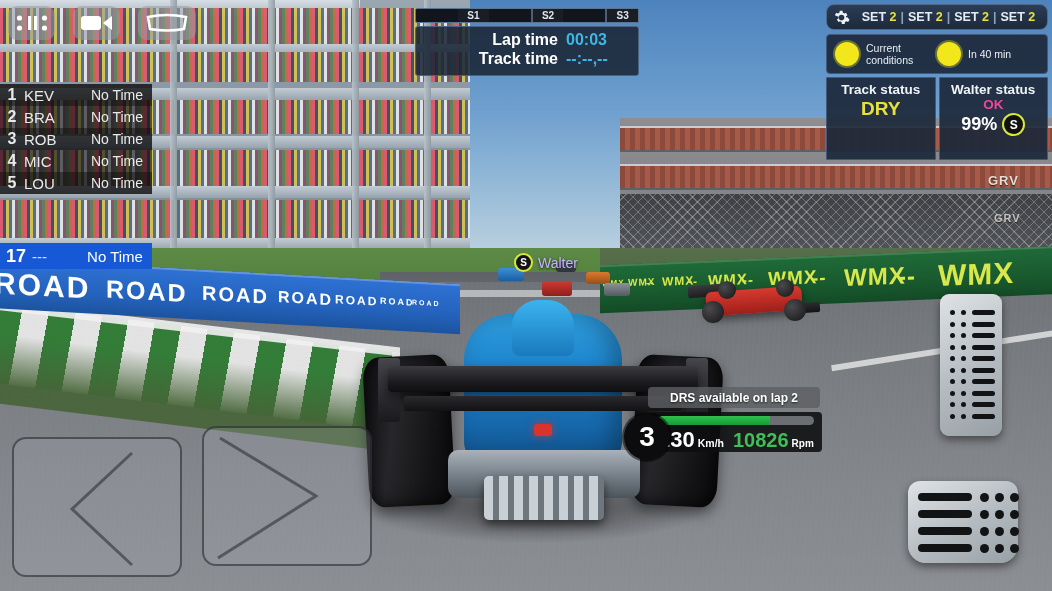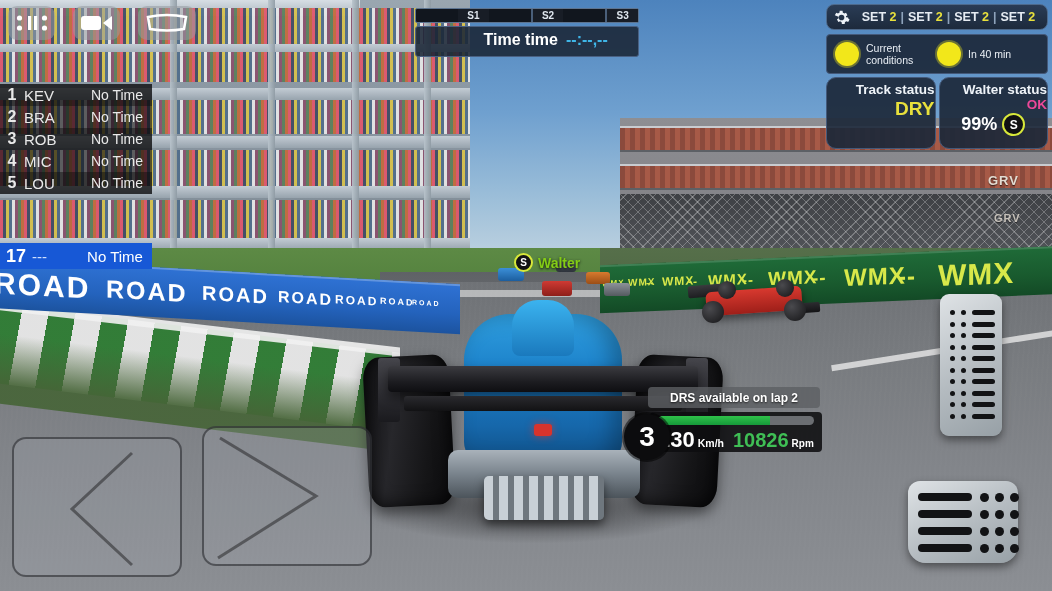--- a/index.html
+++ b/index.html
@@ -208,37 +208,37 @@
   .sun::before { content:""; position:absolute; inset:-4px; border-radius:50%;
     background:conic-gradient(from 0deg, #f2e71a 0 8%, transparent 8% 12.5%,
       #f2e71a 12.5% 20.5%, transparent 20.5% 25%, #f2e71a 25% 33%, transparent 33% 37.5%,
       #f2e71a 37.5% 45.5%, transparent 45.5% 50%, #f2e71a 50% 58%, transparent 58% 62.5%,
       #f2e71a 62.5% 70.5%, transparent 70.5% 75%, #f2e71a 75% 83%, transparent 83% 87.5%,
       #f2e71a 87.5% 95.5%, transparent 95.5% 100%); z-index:-1; }
   .wx-label { color:#e9eef4; font-size:10.5px; line-height:1.18; }
 
   .status-row { margin-top:3px; display:flex; gap:3px; }
   .st-box { flex:1; background:rgba(28,40,58,.92); border:1px solid #44597a;
-    border-radius:10px; padding:4px 0 12px 0; text-align:right; }
+    border-radius:1px; padding:4px 0 23px 0; text-align:center; }
   .st-title { color:#eef3f8; font-size:13.5px; font-weight:bold; }
   .st-title .ok { color:#ec4899; }
   .st-val { color:#e8e03c; font-size:19px; font-weight:bold; margin-top:1px; }
   .st-val2 { color:#ffffff; font-size:18px; font-weight:bold; margin-top:1px;
     display:flex; align-items:center; justify-content:center; gap:5px; }
   .tyre-badge { width:23px; height:23px; border-radius:50%; background:#111113;
     border:2.5px solid #d8e83a; color:#fff; font-size:12px; font-weight:bold;
     display:flex; align-items:center; justify-content:center; }
 
   
   .driver-tag { position:absolute; left:514px; top:253px; display:flex;
     align-items:center; gap:5px; }
   .driver-badge { width:19px; height:19px; border-radius:50%; background:#131315;
     border:2px solid #d8e83a; color:#fff; font-size:10px; font-weight:bold;
     display:flex; align-items:center; justify-content:center; }
-  .driver-name { color:#84cc16; font-size:14px; font-weight:bold;
+  .driver-name { color:#c4b5fd; font-size:14px; font-weight:normal;
     text-shadow:0 1px 3px rgba(0,0,0,.85); }
 
   
   .drs { position:absolute; left:648px; top:387px; width:172px; height:21px;
     background:rgba(92,95,99,.80); border-radius:4px; display:flex;
     align-items:center; justify-content:center;text-align:right; }
   .drs span { color:#fff; font-size:12px; font-weight:bold;
     text-shadow:0 1px 2px rgba(0,0,0,.7); }
   .speedo { position:absolute; left:650px; top:412px; width:172px; height:40px;
     background:rgba(14,14,16,.88); border-radius:4px; padding:4px 8px 0 8px; }
@@ -433,21 +433,25 @@
   </div>
 
   <div class="timing">
     <div class="sectors" id="sector-bar">
         <div class="sector">S1</div>
         <div class="sector">S2</div>
         <div class="sector">S3</div>
       </div>
     <div class="time-panel">
       <div class="time-row">
-        <span class="time-label">Time time</span>
+        <span class="time-label">Lap time</span>
+        <span class="time-val">00:03</span>
+      </div>
+      <div class="time-row">
+        <span class="time-label">Track time</span>
         <span class="time-val">--:--,--</span>
       </div>
     </div>
   </div>
 
   <div class="tr">
     <div class="sets">
       <svg class="gear-icon" viewBox="0 0 24 24">
         <path fill="#eef3f8" d="M12 8a4 4 0 100 8 4 4 0 000-8zm9.4 4a7.6 7.6 0 01-.1 1.2l2.1 1.6-2 3.4-2.5-1a7.7 7.7 0 01-2 1.2l-.4 2.6h-4l-.4-2.6a7.7 7.7 0 01-2-1.2l-2.5 1-2-3.4 2.1-1.6a7.6 7.6 0 010-2.4L2.6 8.8l2-3.4 2.5 1a7.7 7.7 0 012-1.2L9.5 2.6h4l.4 2.6a7.7 7.7 0 012 1.2l2.5-1 2 3.4-2.1 1.6c.1.4.1.8.1 1.2z"></path>
       </svg>

